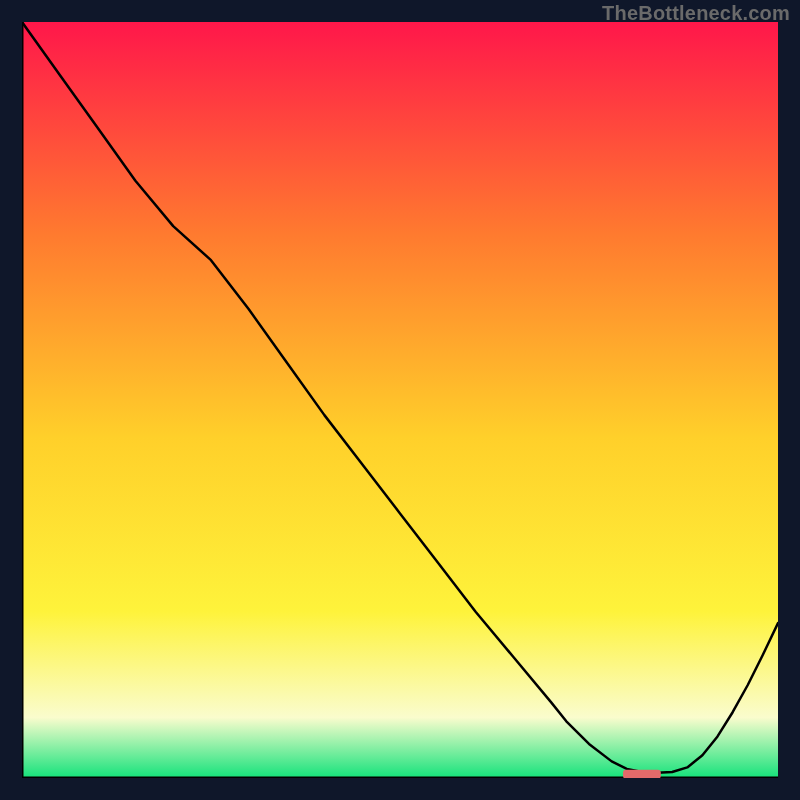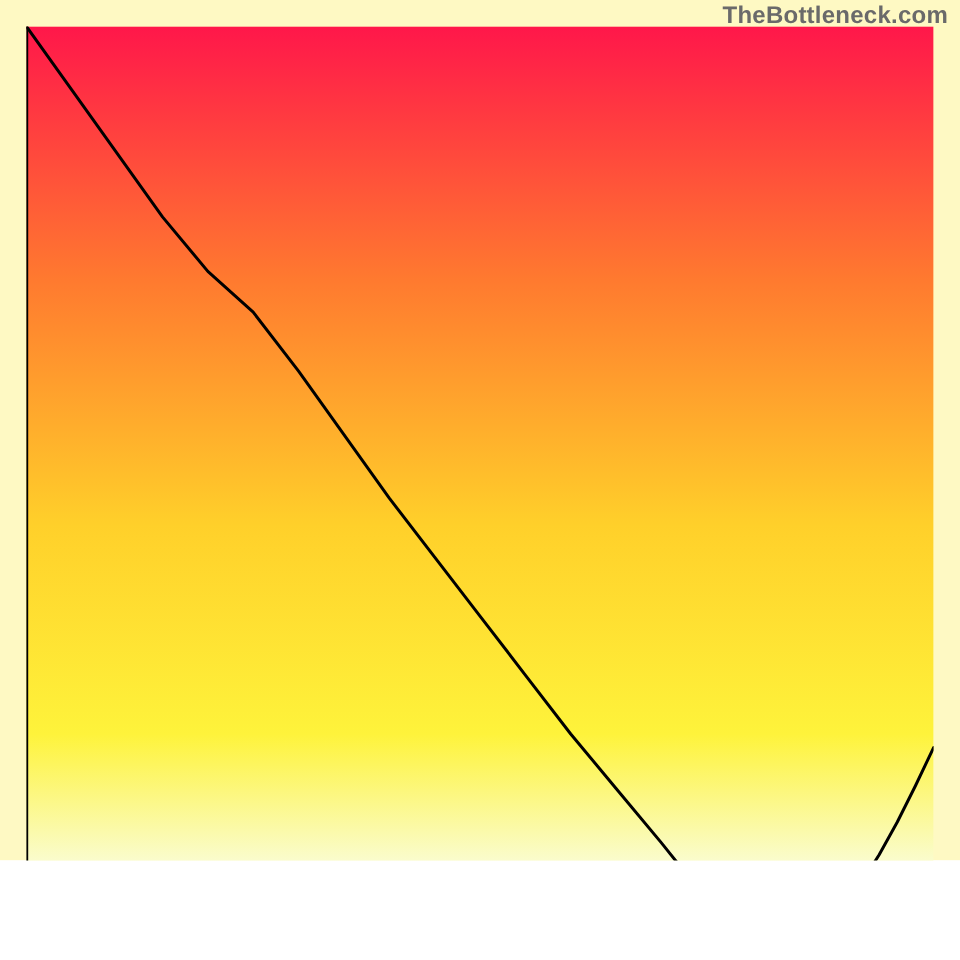--- a/index.html
+++ b/index.html
@@ -4,22 +4,22 @@
 <style>
   body {
     margin: 0;
     padding: 0;
     background: #ffffff;
     font-family: Arial, Helvetica, sans-serif;
   }
   .chart-container {
     position: relative;
     width: 800px;
-    height: 717px;
-    background: #fef9c3;
+    height: 800px;
+    background: #0f172a;
   }
   .watermark {
     position: absolute;
     top: 2px;
     right: 10px;
     font-size: 20px;
     font-weight: bold;
     color: #6a6a6a;
     letter-spacing: 0.2px;
     z-index: 10;

